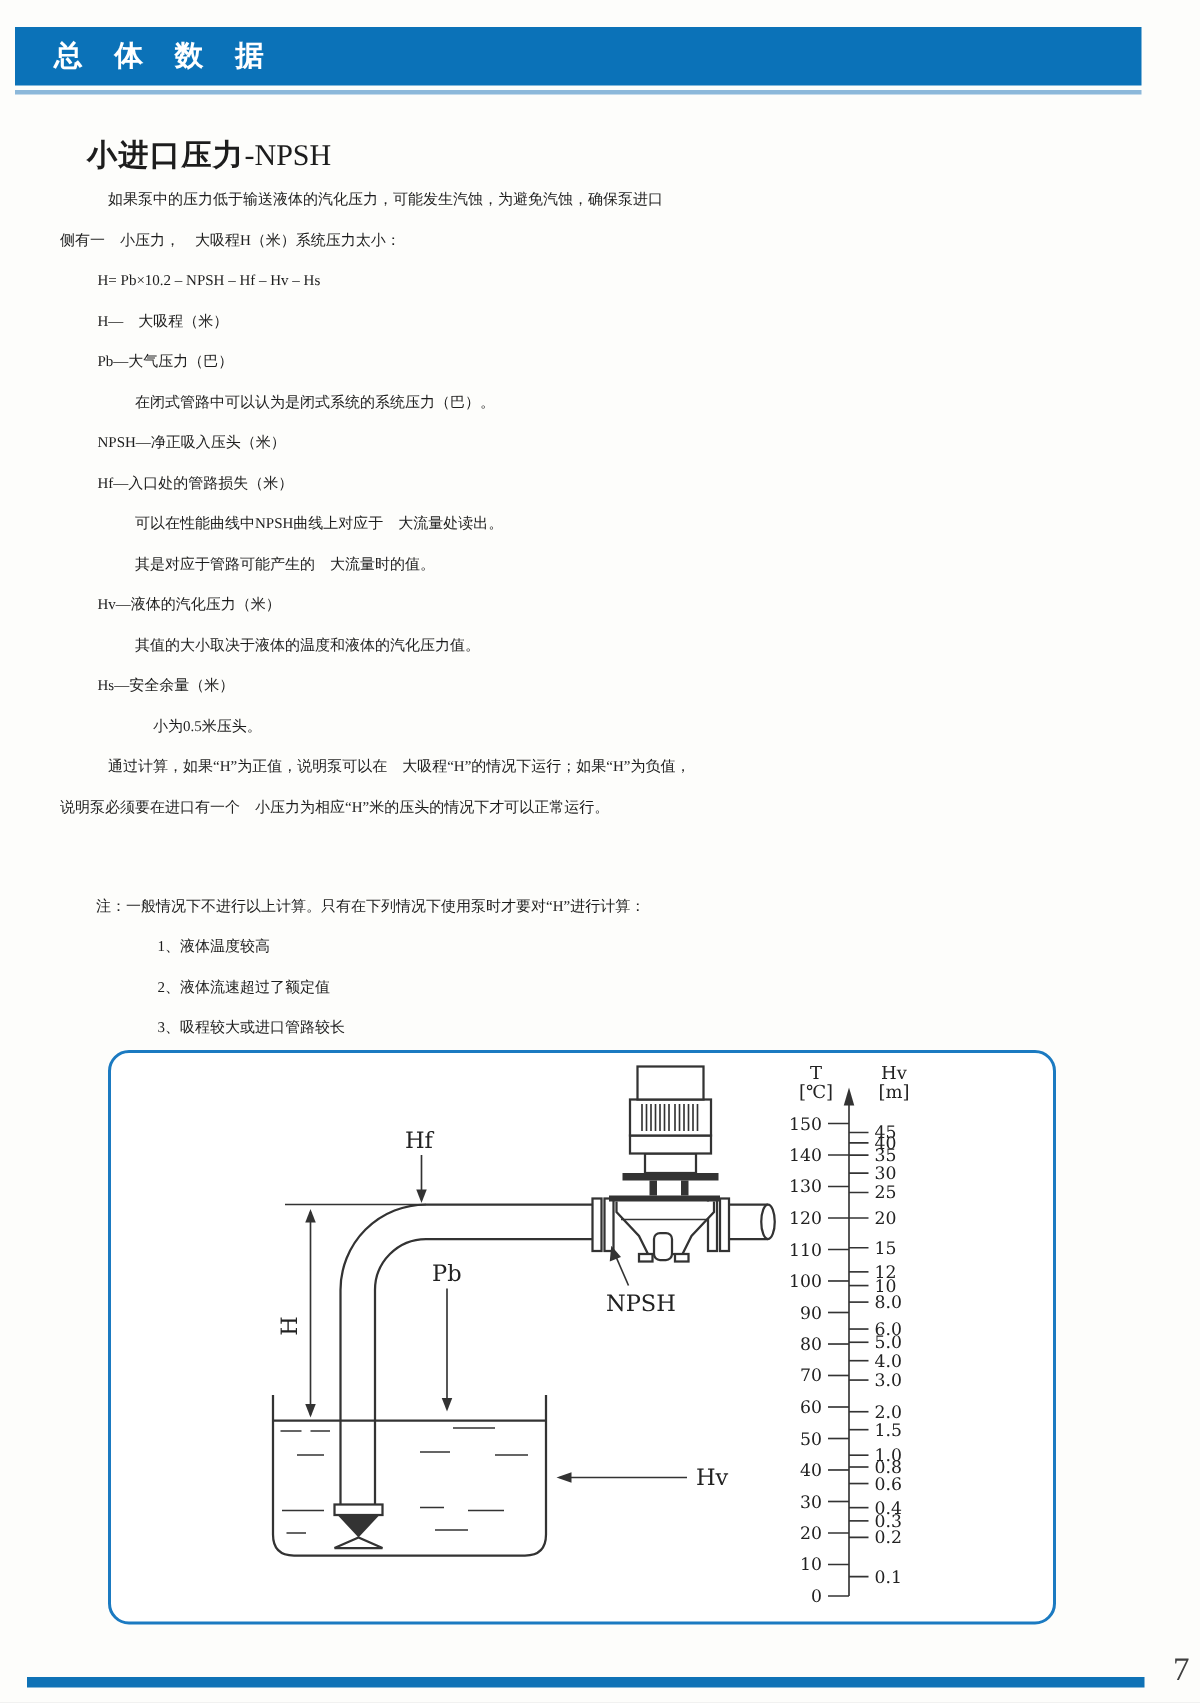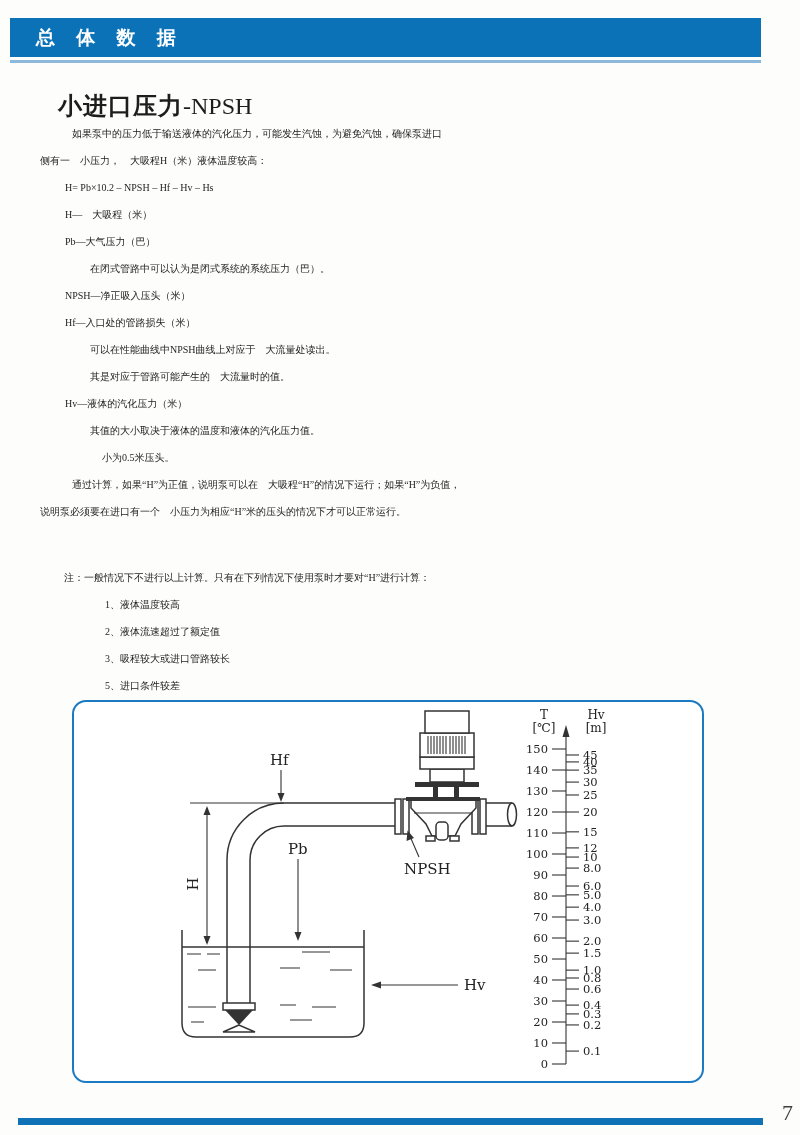--- a/index.html
+++ b/index.html
@@ -3,21 +3,21 @@
 <meta charset="utf-8">
 <style>
   html,body{margin:0;padding:0;background:#e8e8e8;}
   .page{position:relative;width:800px;height:1135px;background:#fdfdfb;overflow:hidden;
         font-family:"Liberation Serif","DejaVu Serif",serif;color:#1d1d1d;}
   .header-bar{position:absolute;left:10px;top:18px;width:751px;height:39px;background:#0b72b8;}
   .header-title{display:block;padding-left:26px;line-height:39px;color:#ffffff;
         font-family:"Liberation Sans","DejaVu Sans",sans-serif;font-weight:bold;
         font-size:19px;letter-spacing:8px;border-radius:17px;}
   .header-underline{position:absolute;left:10px;top:60px;width:751px;height:3px;background:#8cb8da;}
-  .page-title{position:absolute;left:58px;top:90px;font-size:24px;}
+  .page-title{position:absolute;left:58px;top:90px;font-size:20px;}
   .page-title .zh{font-weight:bold;font-family:"Liberation Sans","DejaVu Sans",sans-serif;letter-spacing:1px;}
   .page-title .en{font-weight:normal;}
   .body-text{position:absolute;left:40px;top:120px;width:722px;font-size:10px;}
   .ln{line-height:27px;min-height:27px;white-space:pre-wrap;}
   .ln.indent{text-indent:32px;}
   .ln.flush{}
   .ln.var{padding-left:25px;}
   .ln.sub{padding-left:50px;}
   .ln.sub2{padding-left:62px;}
   .ln.note{padding-left:24px;margin-top:39px;}
@@ -43,31 +43,32 @@
 
   <div class="header-bar">
     <span class="header-title">总 体 数 据</span>
   </div>
   <div class="header-underline"></div>
 
   <div class="page-title"><span class="zh">小进口压力</span><span class="en">-NPSH</span></div>
 
   <div class="body-text" id="body-text">
       <div class="ln indent">如果泵中的压力低于输送液体的汽化压力，可能发生汽蚀，为避免汽蚀，确保泵进口</div>
-      <div class="ln flush">侧有一　小压力，　大吸程H（米）液体温度较高：</div>
+      <div class="ln flush">侧有一　小压力，　大吸程H（米）系统压力太小：</div>
       <div class="ln var">H= Pb×10.2 – NPSH – Hf – Hv – Hs</div>
       <div class="ln var">H—　大吸程（米）</div>
       <div class="ln var">Pb—大气压力（巴）</div>
       <div class="ln sub">在闭式管路中可以认为是闭式系统的系统压力（巴）。</div>
       <div class="ln var">NPSH—净正吸入压头（米）</div>
       <div class="ln var">Hf—入口处的管路损失（米）</div>
       <div class="ln sub">可以在性能曲线中NPSH曲线上对应于　大流量处读出。</div>
       <div class="ln sub">其是对应于管路可能产生的　大流量时的值。</div>
       <div class="ln var">Hv—液体的汽化压力（米）</div>
       <div class="ln sub">其值的大小取决于液体的温度和液体的汽化压力值。</div>
+      <div class="ln var">Hs—安全余量（米）</div>
       <div class="ln sub2">小为0.5米压头。</div>
       <div class="ln indent">通过计算，如果“H”为正值，说明泵可以在　大吸程“H”的情况下运行；如果“H”为负值，</div>
       <div class="ln flush">说明泵必须要在进口有一个　小压力为相应“H”米的压头的情况下才可以正常运行。</div>
       <div class="ln note">注：一般情况下不进行以上计算。只有在下列情况下使用泵时才要对“H”进行计算：</div>
       <div class="ln list">1、液体温度较高</div>
       <div class="ln list">2、液体流速超过了额定值</div>
       <div class="ln list">3、吸程较大或进口管路较长</div>
       <div class="ln list">5、进口条件较差</div>
     </div>
 

